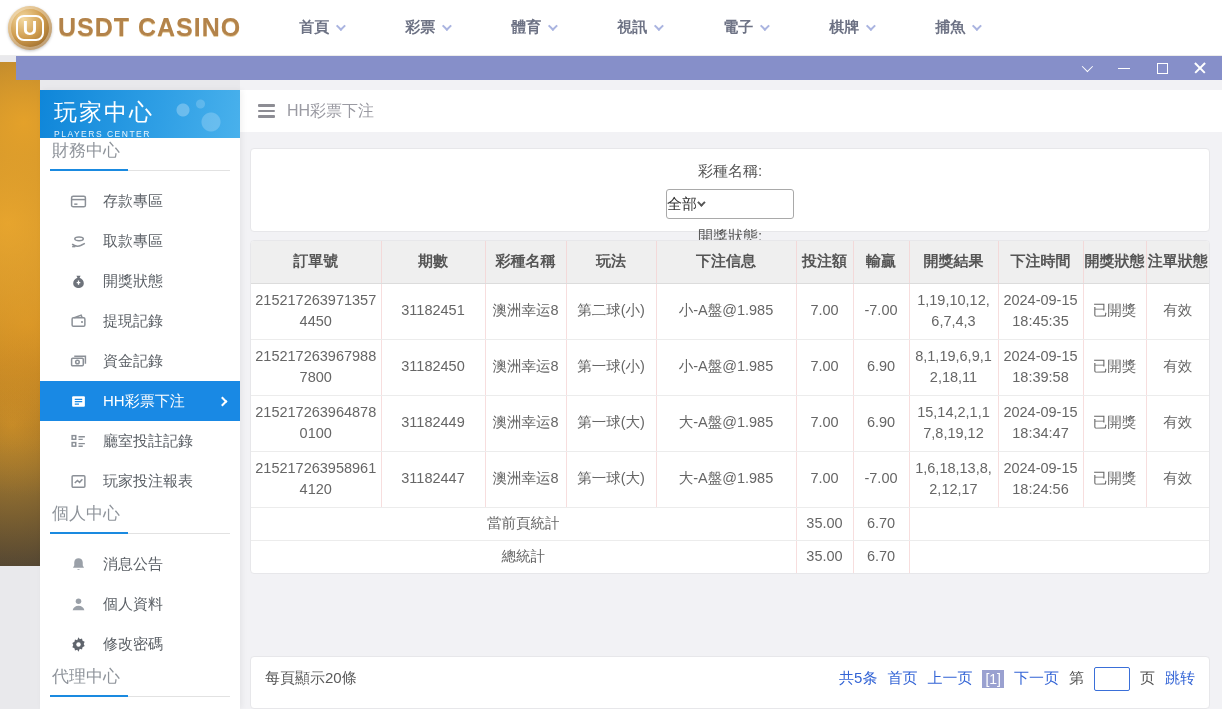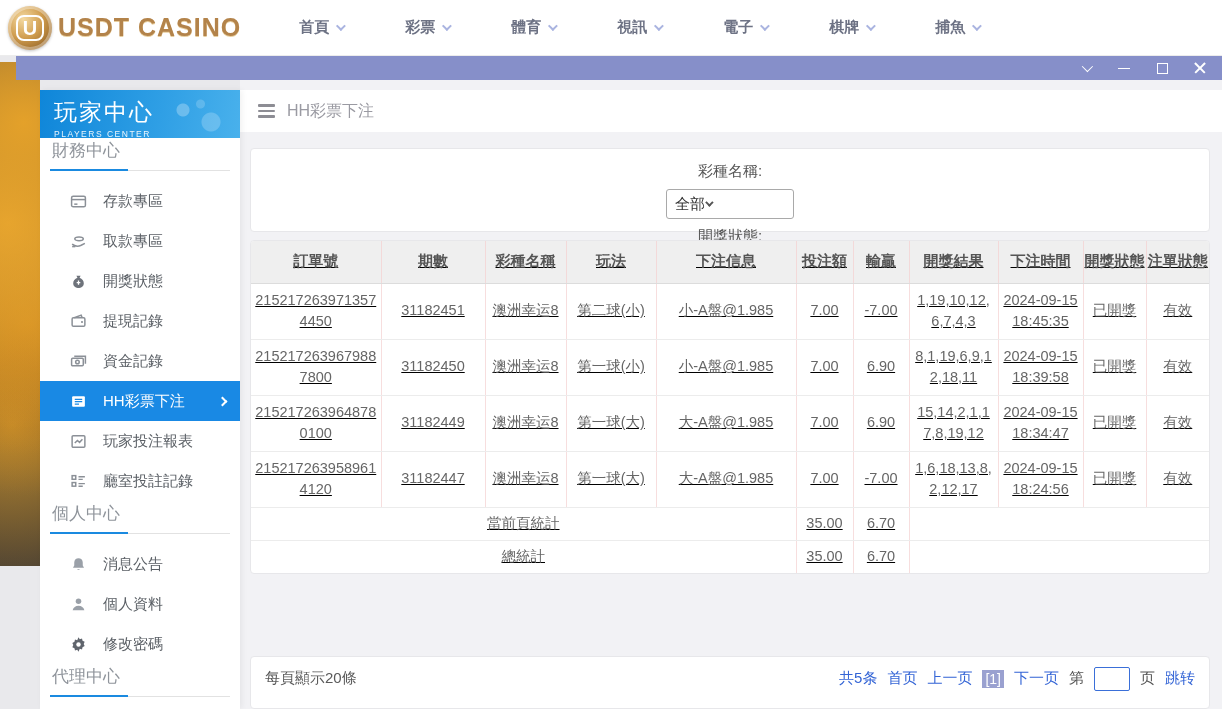--- a/index.html
+++ b/index.html
@@ -71,31 +71,31 @@
   .page-head { position:absolute; left:0; top:10px; width:982px; height:42px; background:#fff;
     display:flex; align-items:center; gap:12px; padding-left:18px; color:#9a9aa2; }
   .burger { display:flex; flex-direction:column; gap:3px; cursor:pointer; }
   .burger i { width:17px; height:2.5px; background:#8d8d94; border-radius:1px; }
   .page-title { font-size:16px; }
 
   .card { position:absolute; left:10px; width:960px; background:#fff; border:1px solid #e7e7ea; border-radius:4px; }
   .filter-card { top:68px; height:84px; padding:13px 14px; }
   .filter-row { display:flex; align-items:center; gap:8px; font-size:15px; color:#555;flex-direction:column; }
   .sel { height:30px; border:1px solid #a9a9a9; border-radius:3px; background:#fff; display:flex;
-    align-items:center; justify-content:flex-start; padding:0 8px; color:#333; cursor:pointer; }
+    align-items:center; justify-content:flex-start; padding:0 0; color:#333; cursor:pointer; }
   .sel .chev { border-color:#555; width:6px; height:6px; }
   .sel-lottery { width:128px; } .sel-draw { width:72px; } .sel-order { width:58px; }
   .dinput { width:150px; height:30px; border:1px solid #c9c9c9; border-radius:3px; font-size:15px;
     color:#333; padding:0 8px; font-family:inherit; }
   .search-btn { margin-top:0; width:54px; height:30px; background:#2273e8; border:none; border-radius:4px;
     color:#fff; font-size:15px; cursor:pointer; font-family:inherit; }
 
   
   .table-card { top:160px; overflow:hidden; }
-  table { border-collapse:collapse; table-layout:fixed; width:958px;text-decoration:underline; }
+  table { border-collapse:collapse; table-layout:fixed; width:958px; }
   th { background:#efefef; font-size:15px; color:#555; font-weight:bold; height:42px;
     border-right:1px solid #f3d9d9; border-bottom:1px solid #dcdcdc; }
   th:last-child { border-right:none; }
   td { font-size:14.5px; color:#666; text-align:center; height:56px; padding:6px 4px;
     border-right:1px solid #f7dede; border-bottom:1px solid #ececec; line-height:1.45; }
   td:last-child { border-right:none; }
   td.brk { word-break:break-all; }
   tr.srow td { height:33px; padding:4px; }
   tr.srow:last-child td { border-bottom:none; }
 
@@ -216,32 +216,32 @@
   <div class="side-item active">
     <svg width="17" height="17" viewBox="0 0 16 16" fill="none" stroke="#fff" stroke-width="1.5">
         <rect x="2" y="3" width="12" height="10" rx="1" fill="#fff" stroke="none"></rect>
         <path d="M4.5 6h7M4.5 8.2h7M4.5 10.4h4" stroke="#1989e4" stroke-width="1.2"></path>
       </svg>
     <span>HH彩票下注</span>
     <i class="rchev"></i>
   </div>
   <div class="side-item">
     <svg width="17" height="17" viewBox="0 0 16 16" fill="none" stroke="#8b9097" stroke-width="1.4">
-        <rect x="2" y="2.5" width="12" height="11" rx="1"></rect>
-        <path d="M4.5 9.5 7 7l2 1.8 2.7-3"></path>
-      </svg>
-    <span>玩家投注報表</span>
-  </div>
-  <div class="side-item">
-    <svg width="17" height="17" viewBox="0 0 16 16" fill="none" stroke="#8b9097" stroke-width="1.4">
         <rect x="2" y="2.5" width="3.4" height="3.4"></rect>
         <rect x="2" y="9" width="3.4" height="3.4"></rect>
         <path d="M8 3.5h6M8 6h4M8 10h6M8 12.5h4"></path>
       </svg>
     <span>廳室投註記錄</span>
+  </div>
+  <div class="side-item">
+    <svg width="17" height="17" viewBox="0 0 16 16" fill="none" stroke="#8b9097" stroke-width="1.4">
+        <rect x="2" y="2.5" width="12" height="11" rx="1"></rect>
+        <path d="M4.5 9.5 7 7l2 1.8 2.7-3"></path>
+      </svg>
+    <span>玩家投注報表</span>
   </div>
 
   <div class="section-title">個人中心</div>
 
   <div class="side-item" style="margin-top:10px">
     <svg width="17" height="17" viewBox="0 0 16 16">
         <path d="M8 2a4 4 0 0 0-4 4v3L2.8 11h10.4L12 9V6a4 4 0 0 0-4-4z" fill="#9aa0a8"></path>
         <path d="M6.8 12.2a1.3 1.3 0 0 0 2.4 0z" fill="#9aa0a8"></path>
       </svg>
     <span>消息公告</span>

